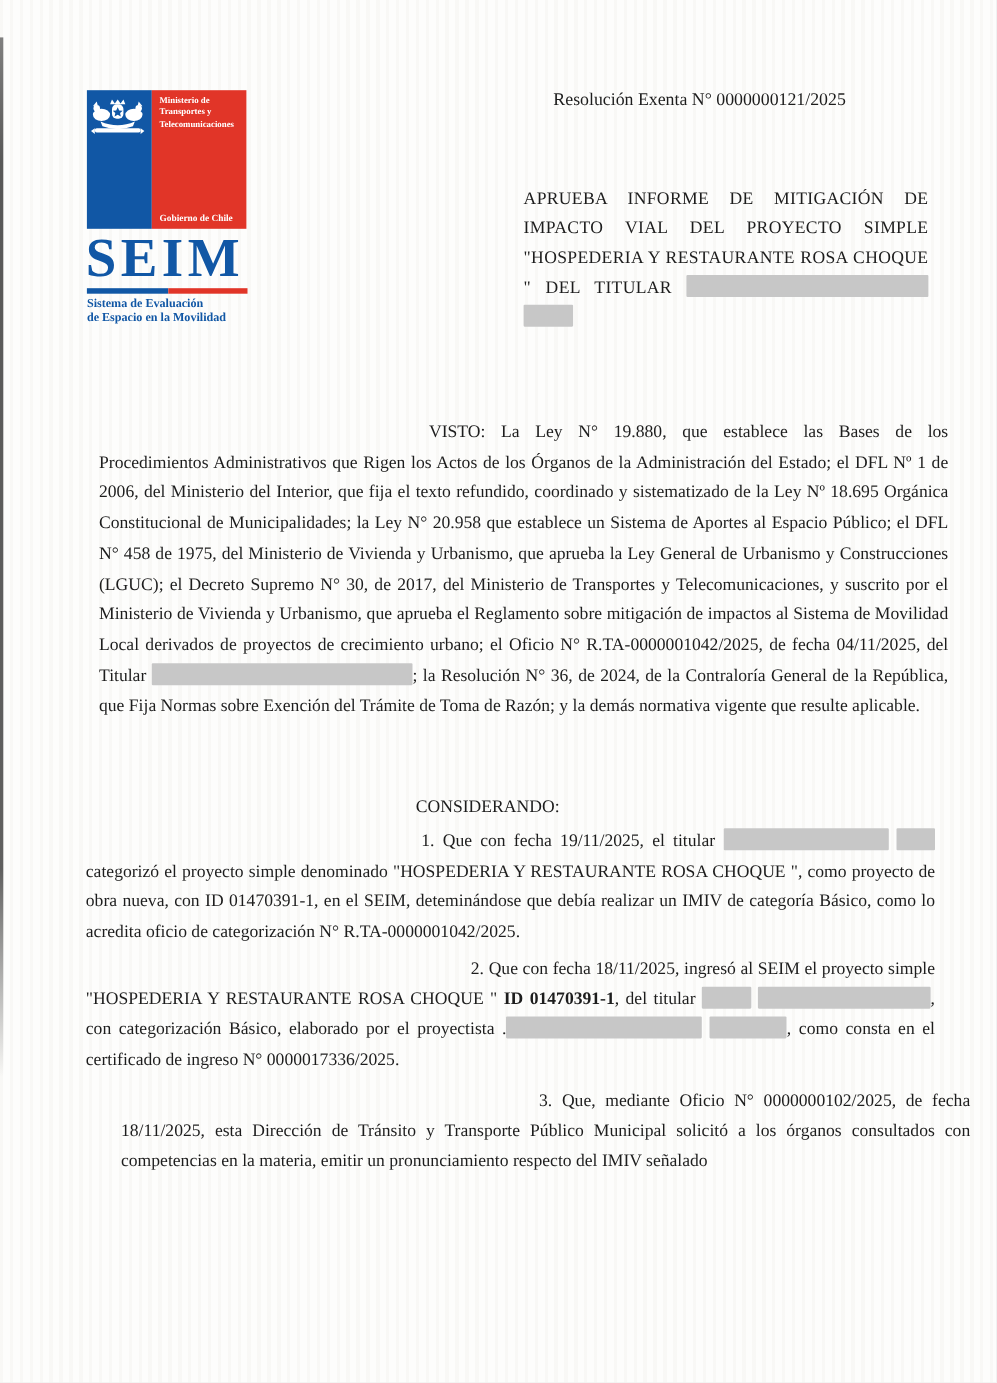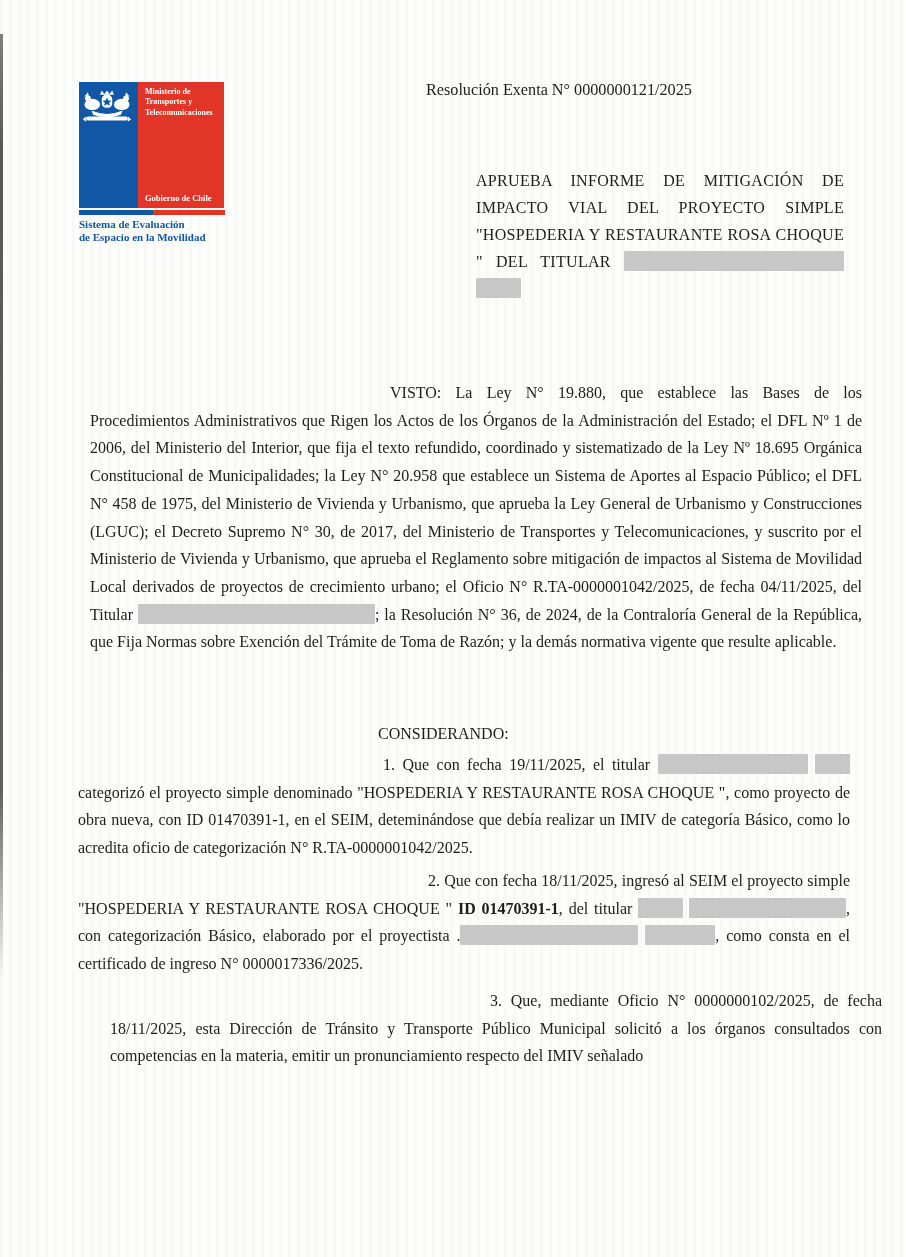--- a/index.html
+++ b/index.html
@@ -50,21 +50,21 @@
   .seim-underline .u-red{flex:1;background:var(--logo-red,#e13528);}
   .seim-subtitle{
     margin-top:3px;width:162px;
     font-size:11px;font-weight:bold;line-height:1.15;
     color:var(--logo-blue,#1157a5);
   }
 
   
   .header-right{
     position:absolute;top:76px;right:60px;width:420px;
-    text-align:left;font-size:16.2px;line-height:28.5px;color:#1d1d1d;
+    text-align:center;font-size:16.2px;line-height:28.5px;color:#1d1d1d;
   }
 
   
   .title-block{
     position:absolute;left:476px;top:167px;width:368px;
     font-size:16px;line-height:27px;text-align:justify;
     color:#1d1d1d;letter-spacing:.3px;
   }
 
   
@@ -119,20 +119,21 @@
           <circle cx="52" cy="13" r="3.4"></circle>
           <path d="M56 11 l-4 -5 -1 4z"></path>
           <path d="M12 27 q18 8 36 0 l-2 5 q-16 6 -32 0z"></path>
           <rect x="6" y="34" width="48" height="4.5" rx="2"></rect>
           <path d="M6 34 l-4 3 4 3z"></path>
           <path d="M54 34 l4 3 -4 3z"></path>
         </g>
         <path d="M30 12 l1.6 3.4 3.6 .3 -2.7 2.4 .8 3.6 -3.3-1.9 -3.3 1.9 .8-3.6 -2.7-2.4 3.6-.3z" fill="#1157a5"></path>
       </svg>
     </div>
+    <div class="seim-acronym">SEIM</div>
     <div class="seim-underline">
       <div class="u-blue"></div>
       <div class="u-red"></div>
     </div>
     <div class="seim-subtitle">
       <div>Sistema de Evaluación</div>
       <div>de Espacio en la Movilidad</div>
     </div>
   </div>
 

